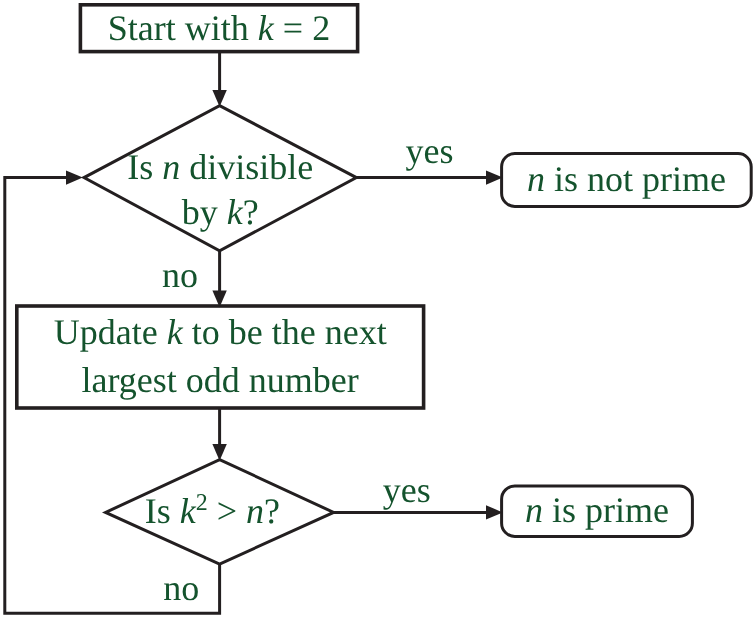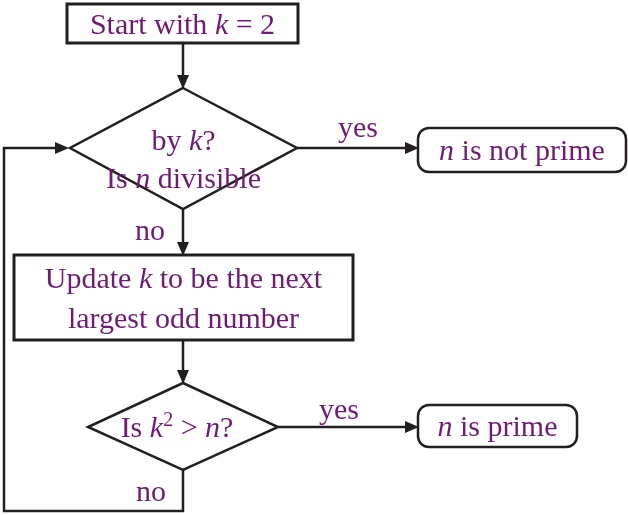--- a/index.html
+++ b/index.html
@@ -6,21 +6,21 @@
     margin: 0;
     padding: 0;
     background: #ffffff;
   }
   .canvas {
     position: relative;
     width: 628px;
     height: 515px;
     background: #ffffff;
     font-family: "Liberation Serif", "DejaVu Serif", serif;
-    color: #701a75;
+    color: #14532d;
     overflow: hidden;
   }
   .shapes-layer {
     position: absolute;
     left: 0;
     top: 0;
   }
   .node-label {
     position: absolute;
     display: flex;
@@ -87,22 +87,22 @@
       <polygon points="419,427 405,421 405,433"></polygon>
       <polygon points="69,148 55,142 55,154"></polygon>
     </g>
   </svg>
 
   <div class="node-label" style="left:67px; top:4px; width:231px; height:39px;">
     <span><span>Start with </span><span class="var">k</span><span> = 2</span></span>
   </div>
 
   <div class="node-label multiline" style="left:70px; top:108px; width:227px; height:101px;">
+    <div><span>Is </span><span class="var">n</span><span> divisible</span></div>
     <div><span>by </span><span class="var">k</span><span>?</span></div>
-    <div><span>Is </span><span class="var">n</span><span> divisible</span></div>
   </div>
 
   <div class="node-label multiline update-lines" style="left:14px; top:255px; width:339px; height:85px;">
     <div><span>Update </span><span class="var">k</span><span> to be the next</span></div>
     <div>largest odd number</div>
   </div>
 
   <div class="node-label" style="left:418px; top:128px; width:208px; height:44px;">
     <span><span class="var">n</span><span> is not prime</span></span>
   </div>

